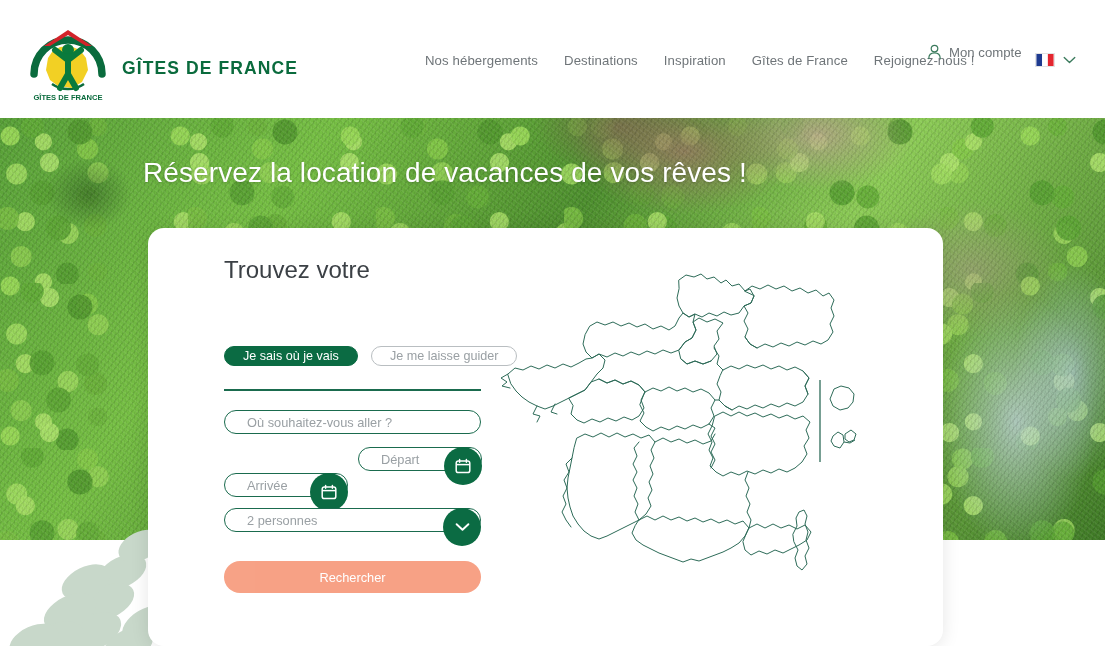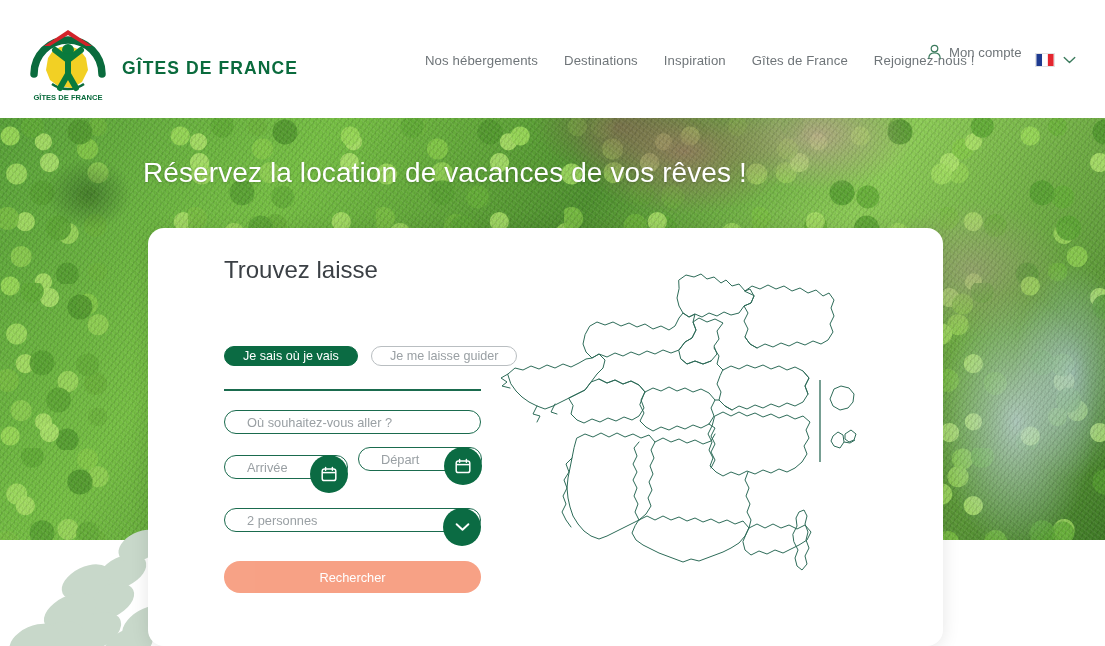--- a/index.html
+++ b/index.html
@@ -262,21 +262,21 @@
   }
 
   .pill-text {
     font-size: 12.8px;
     color: #9aa0a4;
     padding-left: 22px;
     white-space: nowrap;
   }
 
   #input-destination { left: 76px; top: 182px; width: 257px; }
-  #input-arrivee     { left: 76px; top: 227px; width: 124px; }
+  #input-arrivee     { left: 76px; top: 245px; width: 124px; }
   #input-depart      { left: 210px; top: 219px; width: 124px; }
   #input-guests      { left: 76px; top: 280px; width: 257px; }
 
   .pill-icon-btn {
     position: absolute;
     right: -1px; top: -1px;
     width: 38px; height: 38px;
     border-radius: 50%;
     background: #0b6b43;
     display: flex;
@@ -411,21 +411,21 @@
       <ellipse cx="140" cy="26" rx="23" ry="14" transform="rotate(-26 140 26)"></ellipse>
       <ellipse cx="146" cy="104" rx="26" ry="15" transform="rotate(-30 146 104)"></ellipse>
       <ellipse cx="34" cy="121" rx="26" ry="15" transform="rotate(-24 34 121)"></ellipse>
       <ellipse cx="128" cy="126" rx="27" ry="16" transform="rotate(-28 128 126)"></ellipse>
     </g>
   </svg>
 
   <div id="search-card">
 
     <div id="card-heading">
-      <div>Trouvez laisse</div>
+      <div>Trouvez votre</div>
     </div>
 
     <div id="tabs">
       <div class="tab active">Je sais où je vais</div>
       <div class="tab inactive">Je me laisse guider</div>
     </div>
     <div id="tab-underline"></div>
 
     <div class="pill" id="input-destination">
       <span class="pill-text">Où souhaitez-vous aller ?</span>

